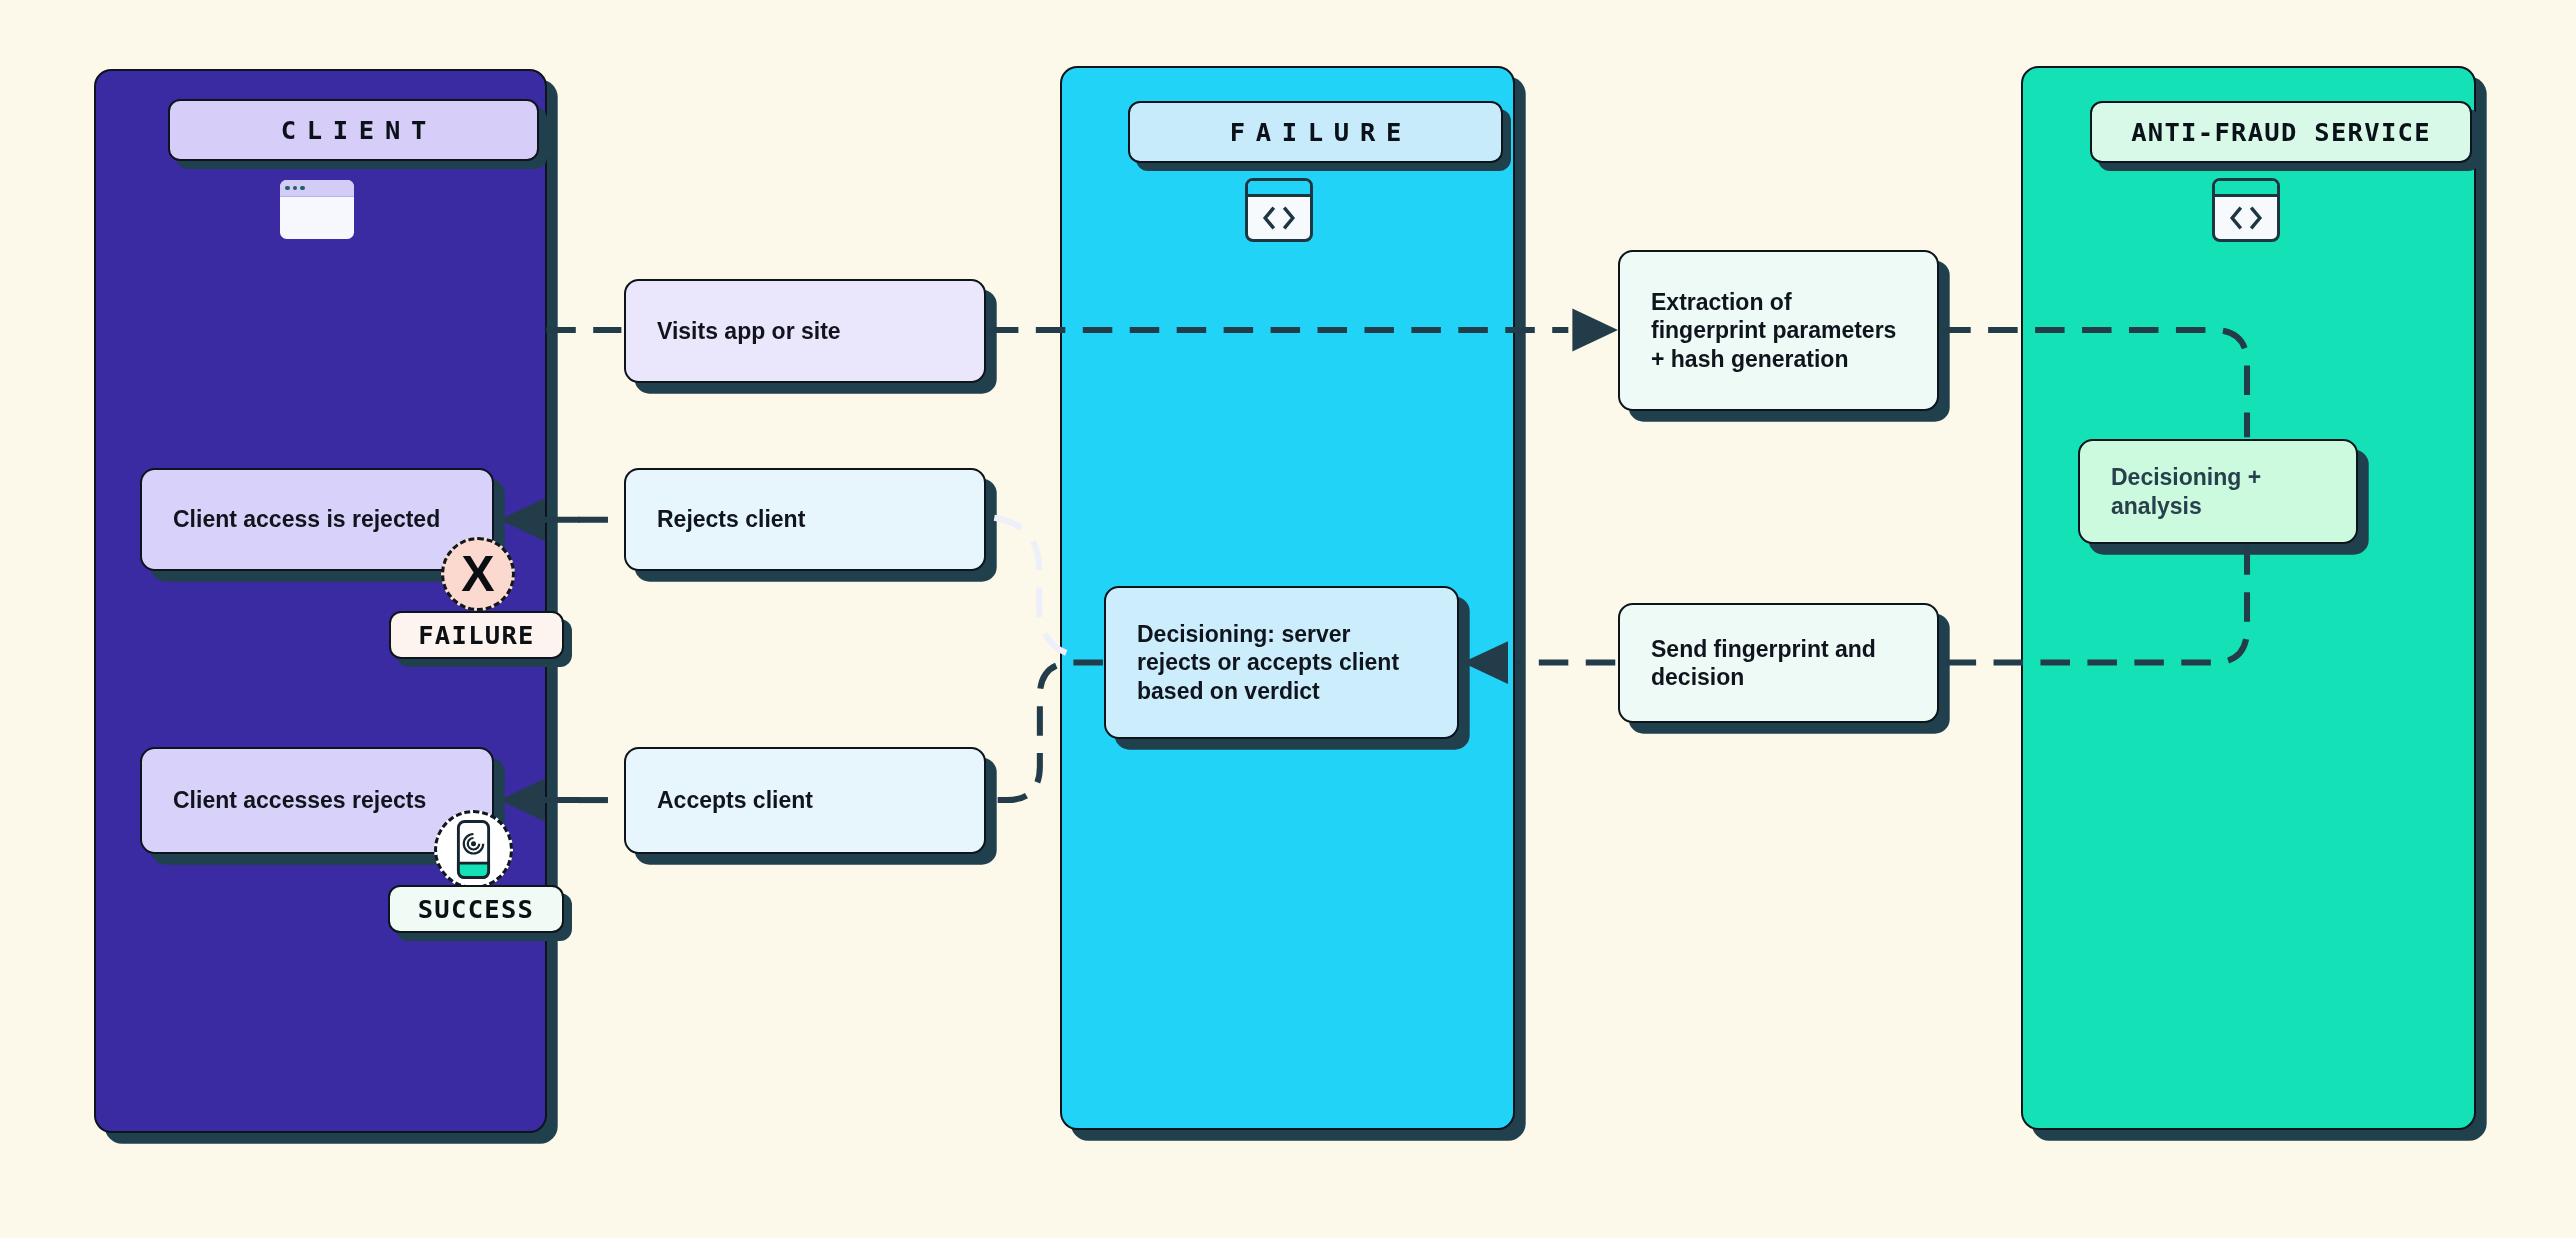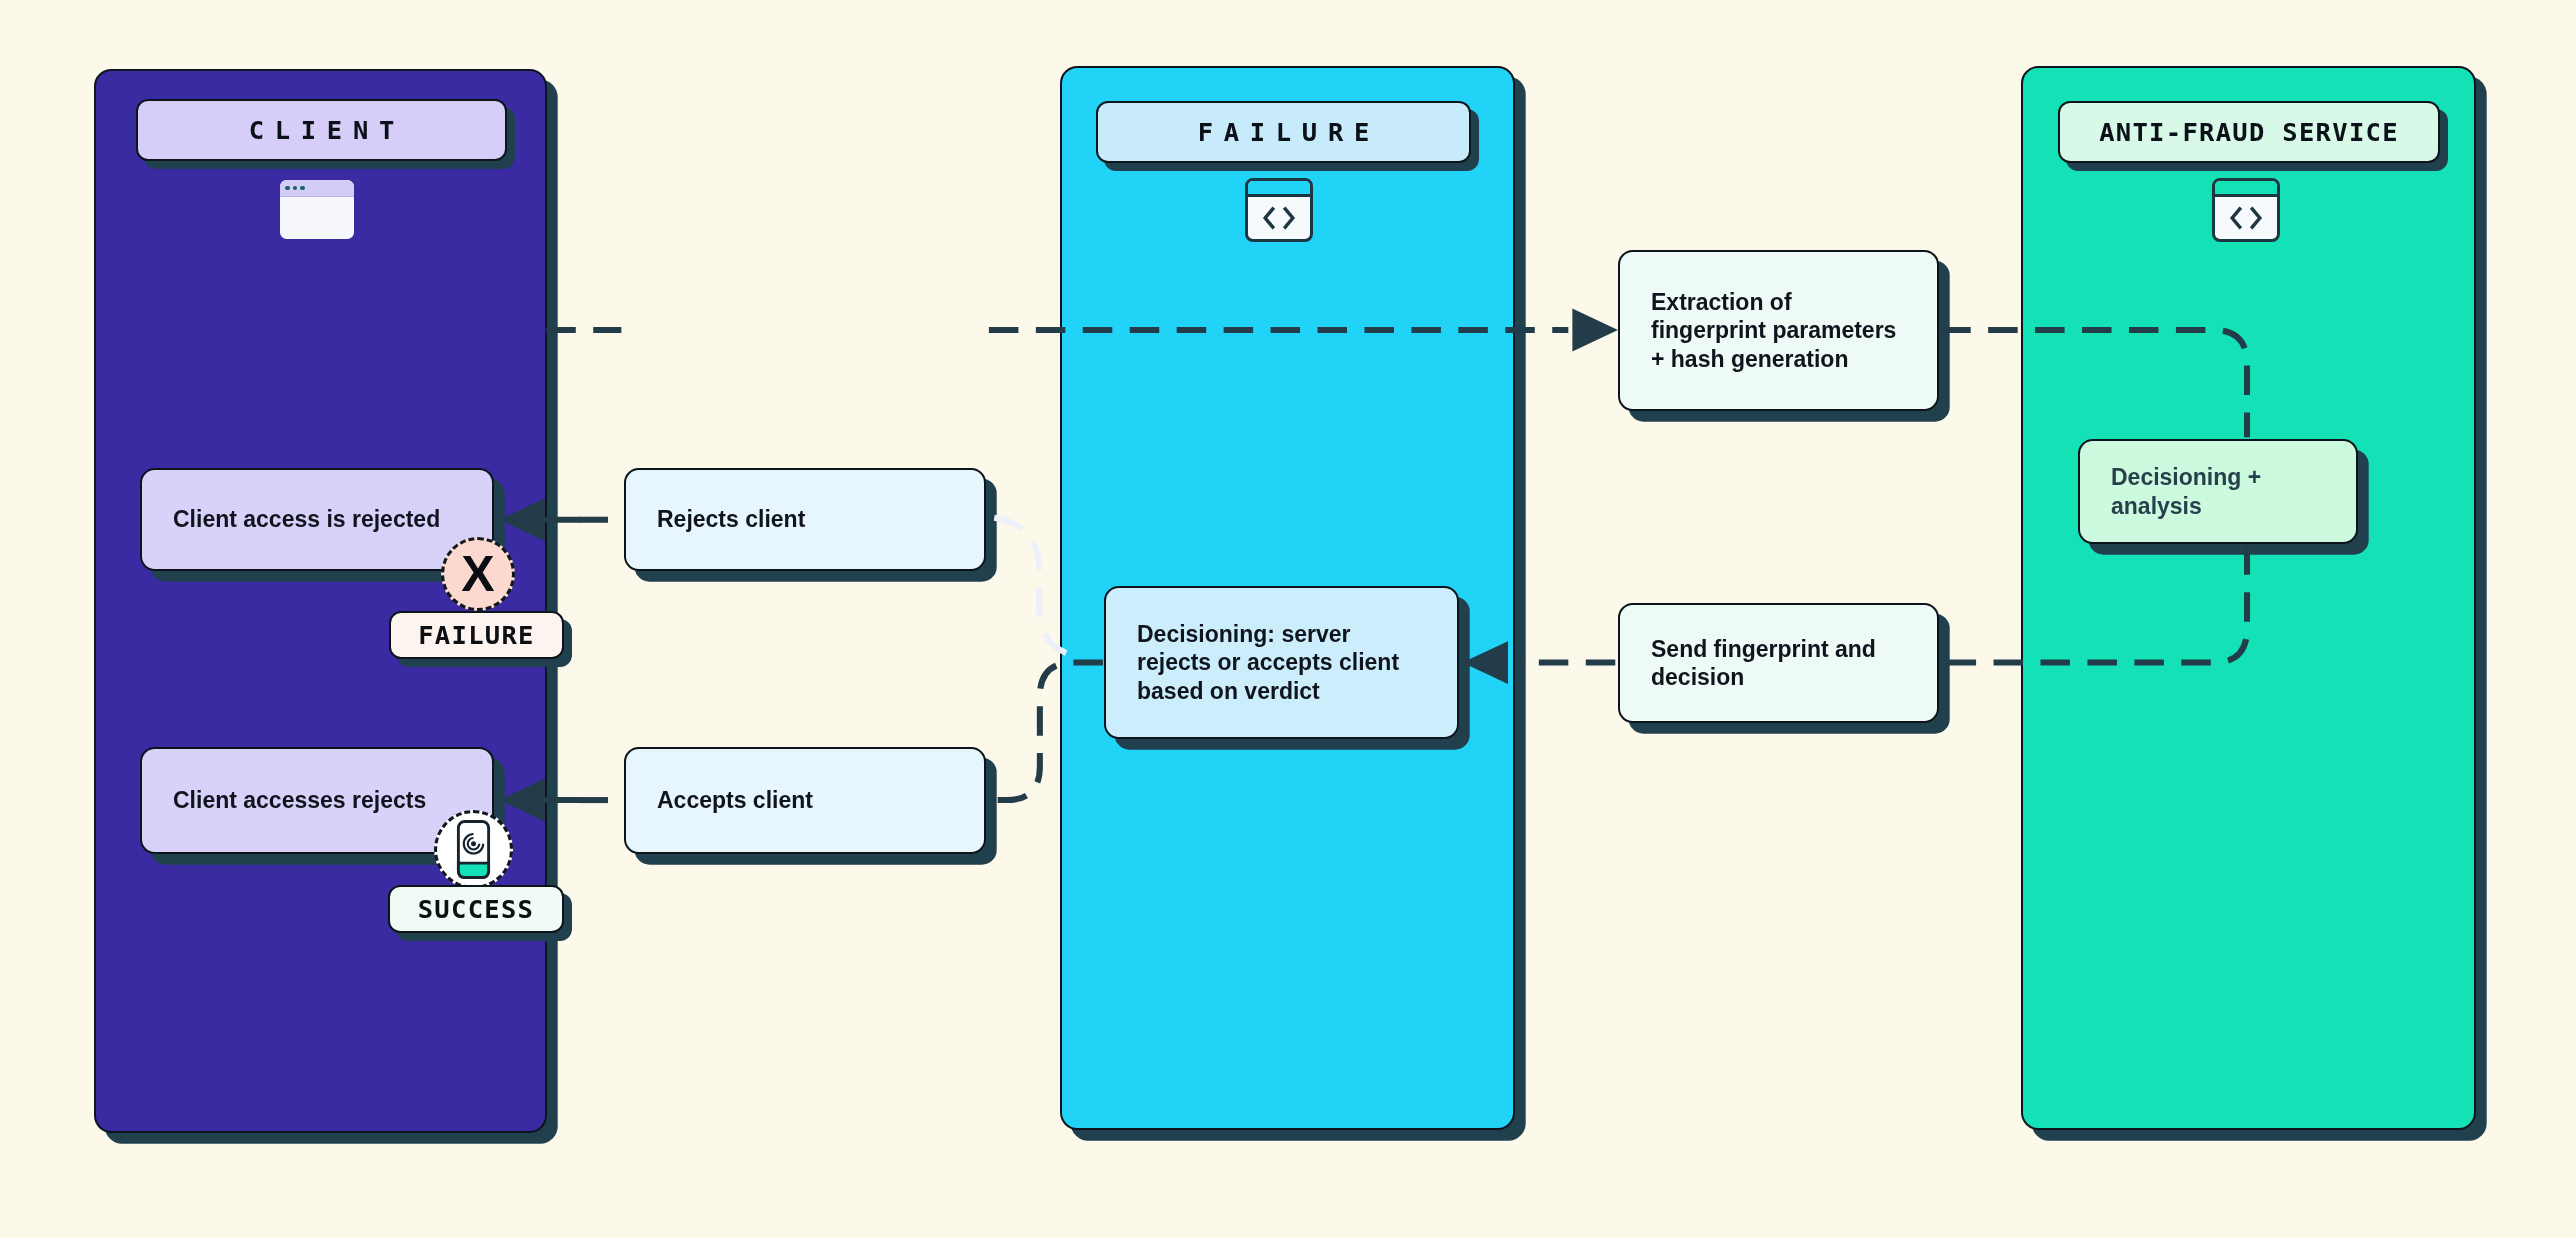--- a/index.html
+++ b/index.html
@@ -7,21 +7,21 @@
           font-family:"Liberation Sans",sans-serif;}
 
   .col{position:absolute;border:2.7px solid var(--ink);border-radius:17.4px;
        box-shadow:10.7px 10.7px 0 var(--shadow);z-index:1;}
   #col-client{left:94px;top:69px;width:449px;height:1060px;background:var(--col-client);}
   #col-server{left:1060px;top:66px;width:451px;height:1060px;background:var(--col-server);}
   #col-af{left:2021px;top:66px;width:451px;height:1060px;background:var(--col-af);}
 
   .pill{position:absolute;z-index:2;display:flex;align-items:center;justify-content:center;
         border:2.7px solid var(--ink);border-radius:12px;box-shadow:8px 8px 0 var(--shadow);
-        font-family:"DejaVu Sans Mono",monospace;font-weight:bold;font-size:25.5px;color:#0B1118;}
+        font-family:"DejaVu Sans Mono",monospace;font-weight:bold;font-size:25.5px;color:#0B1118;margin-left:32px;}
   #pill-client{left:136px;top:99px;width:367px;height:58px;background:var(--pill-client);letter-spacing:10.7px;text-indent:10.7px;}
   #pill-server{left:1096px;top:101px;width:371px;height:58px;background:var(--pill-server);letter-spacing:10.7px;text-indent:10.7px;}
   #pill-af{left:2058px;top:101px;width:378px;height:58px;background:var(--pill-af);letter-spacing:1.3px;}
 
   
   #browser-icon{position:absolute;left:280px;top:180px;width:74px;height:59px;z-index:2;
         border-radius:6.7px;background:#F7F8FD;overflow:hidden;}
   #browser-icon .bar{height:16px;background:#D3CCF6;border-bottom:1.3px solid #B9B2E6;
         display:flex;align-items:center;padding-left:5.4px;gap:2.7px;}
   #browser-icon .dot{width:4.7px;height:4.7px;border-radius:50%;background:#1F5F66;}
@@ -98,20 +98,21 @@
   <div class="win-icon" id="af-window-icon">
     <div class="bar"></div>
     <div class="glyph">
       <svg width="38" height="28" viewBox="0 0 44 32">
         <path d="M16 4 L6 16 L16 28" fill="none" stroke="#1E3542" stroke-width="4"></path>
         <path d="M28 4 L38 16 L28 28" fill="none" stroke="#1E3542" stroke-width="4"></path>
       </svg>
     </div>
   </div>
 
+  <div class="node" id="node-visits">Visits app or site</div>
   <div class="node" id="node-client-rejected">Client access is rejected</div>
   <div class="node" id="node-rejects">Rejects client</div>
   <div class="node" id="node-decisioning-server">Decisioning: server
 rejects or accepts client
 based on verdict</div>
   <div class="node" id="node-client-accesses">Client accesses rejects</div>
   <div class="node" id="node-accepts">Accepts client</div>
   <div class="node" id="node-extraction">Extraction of
 fingerprint parameters
 + hash generation</div>

